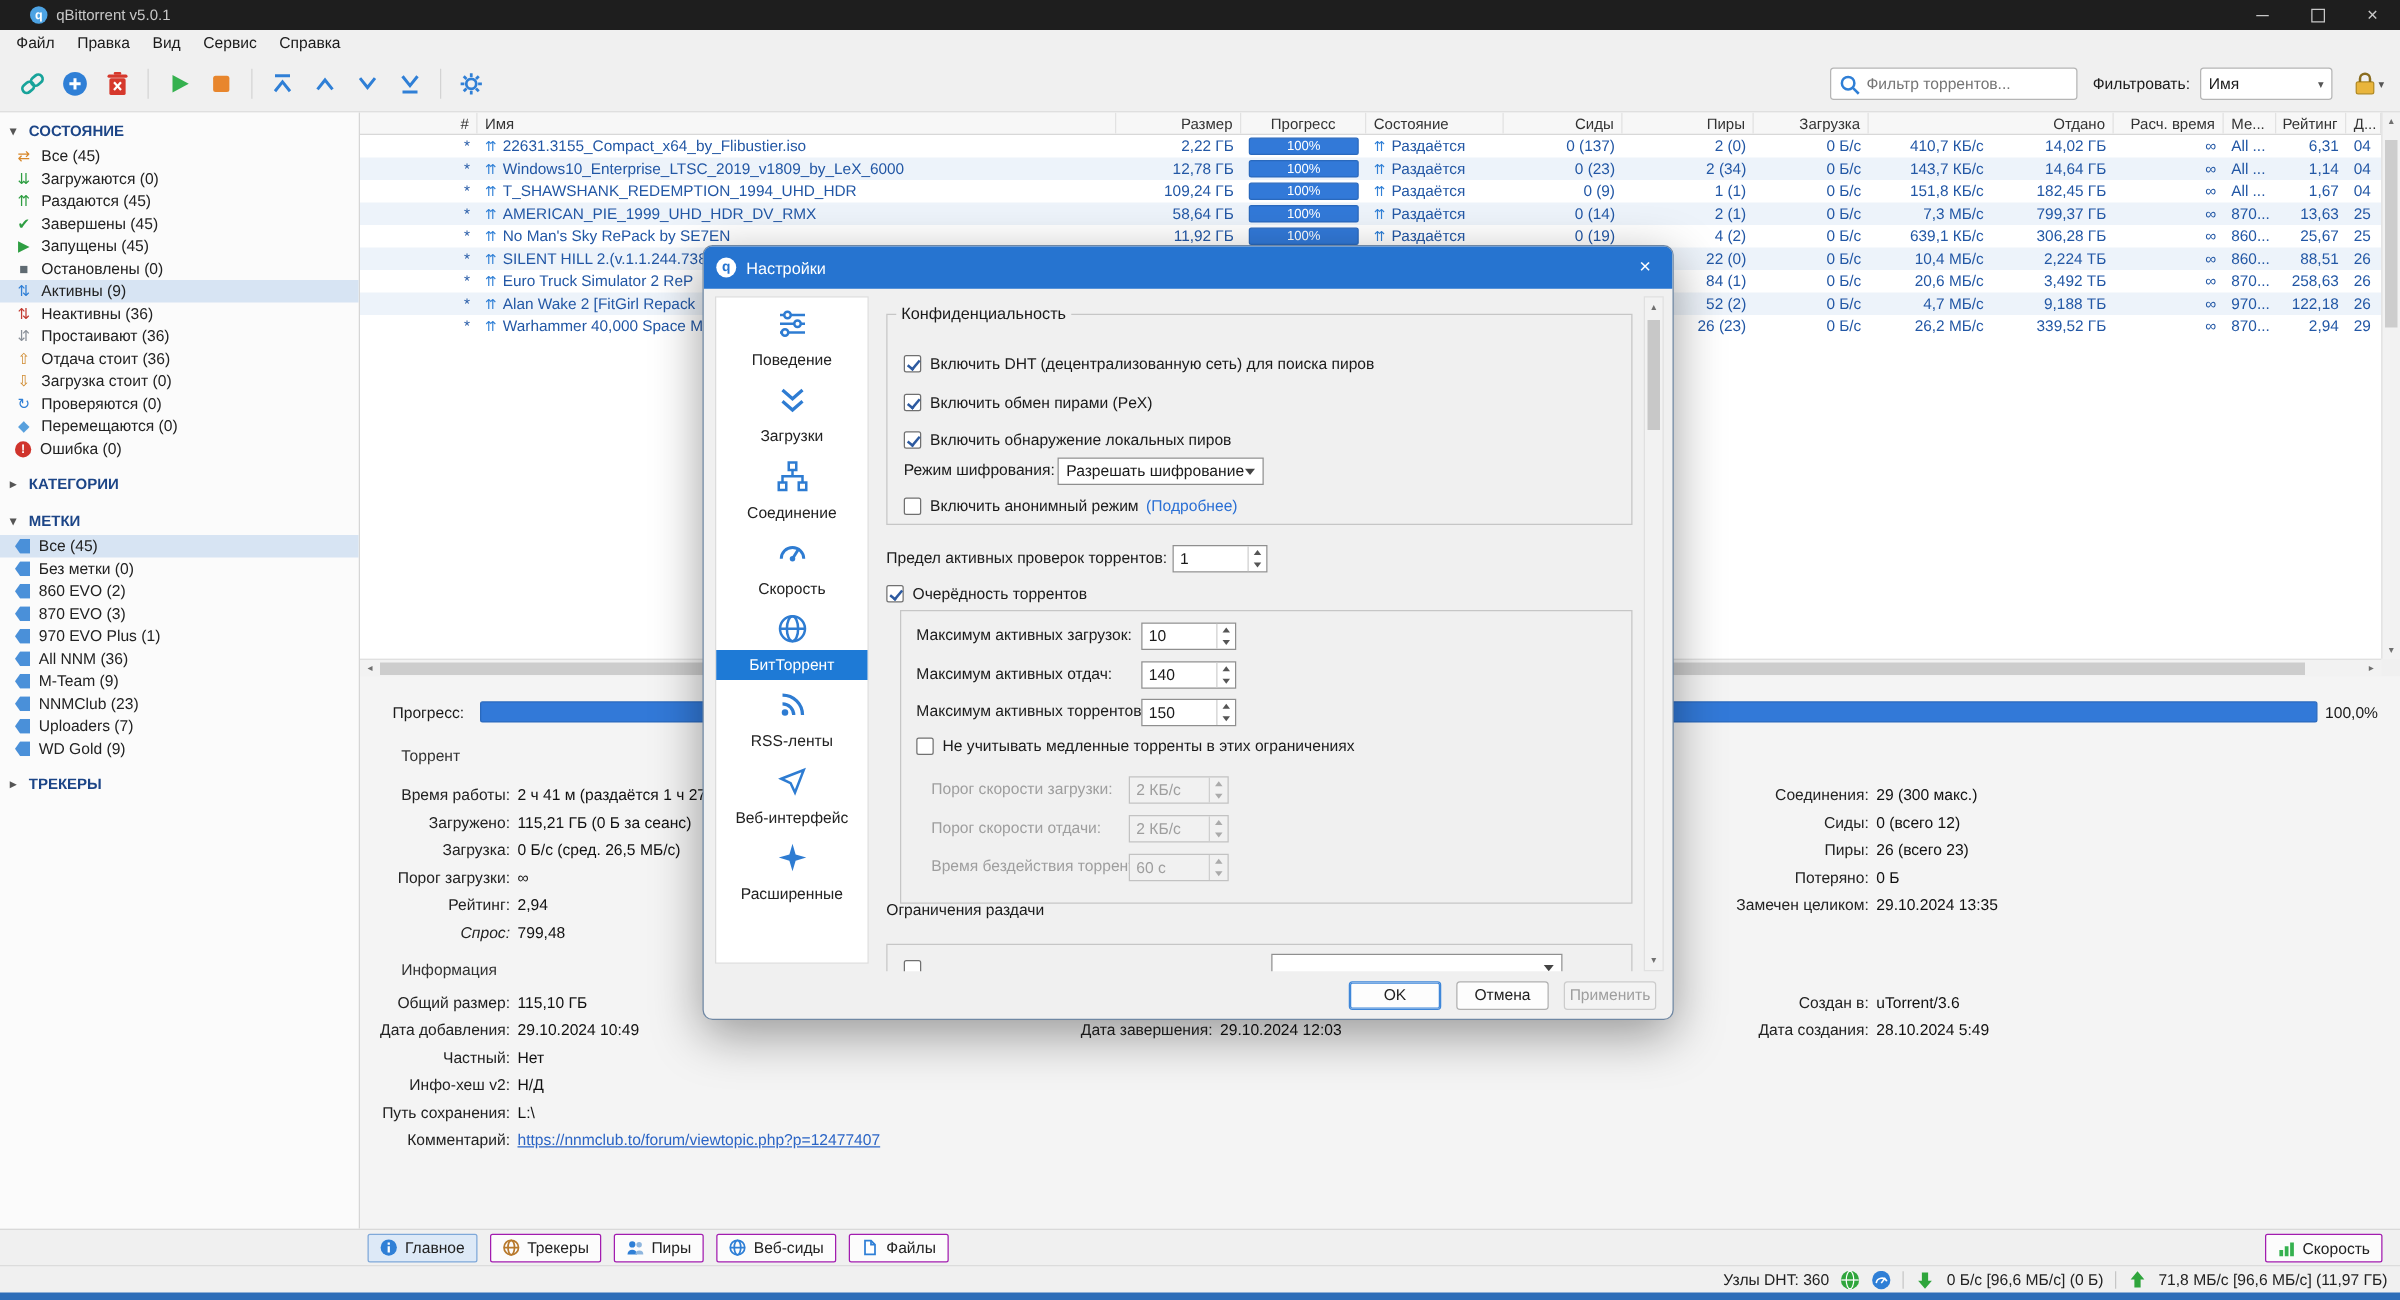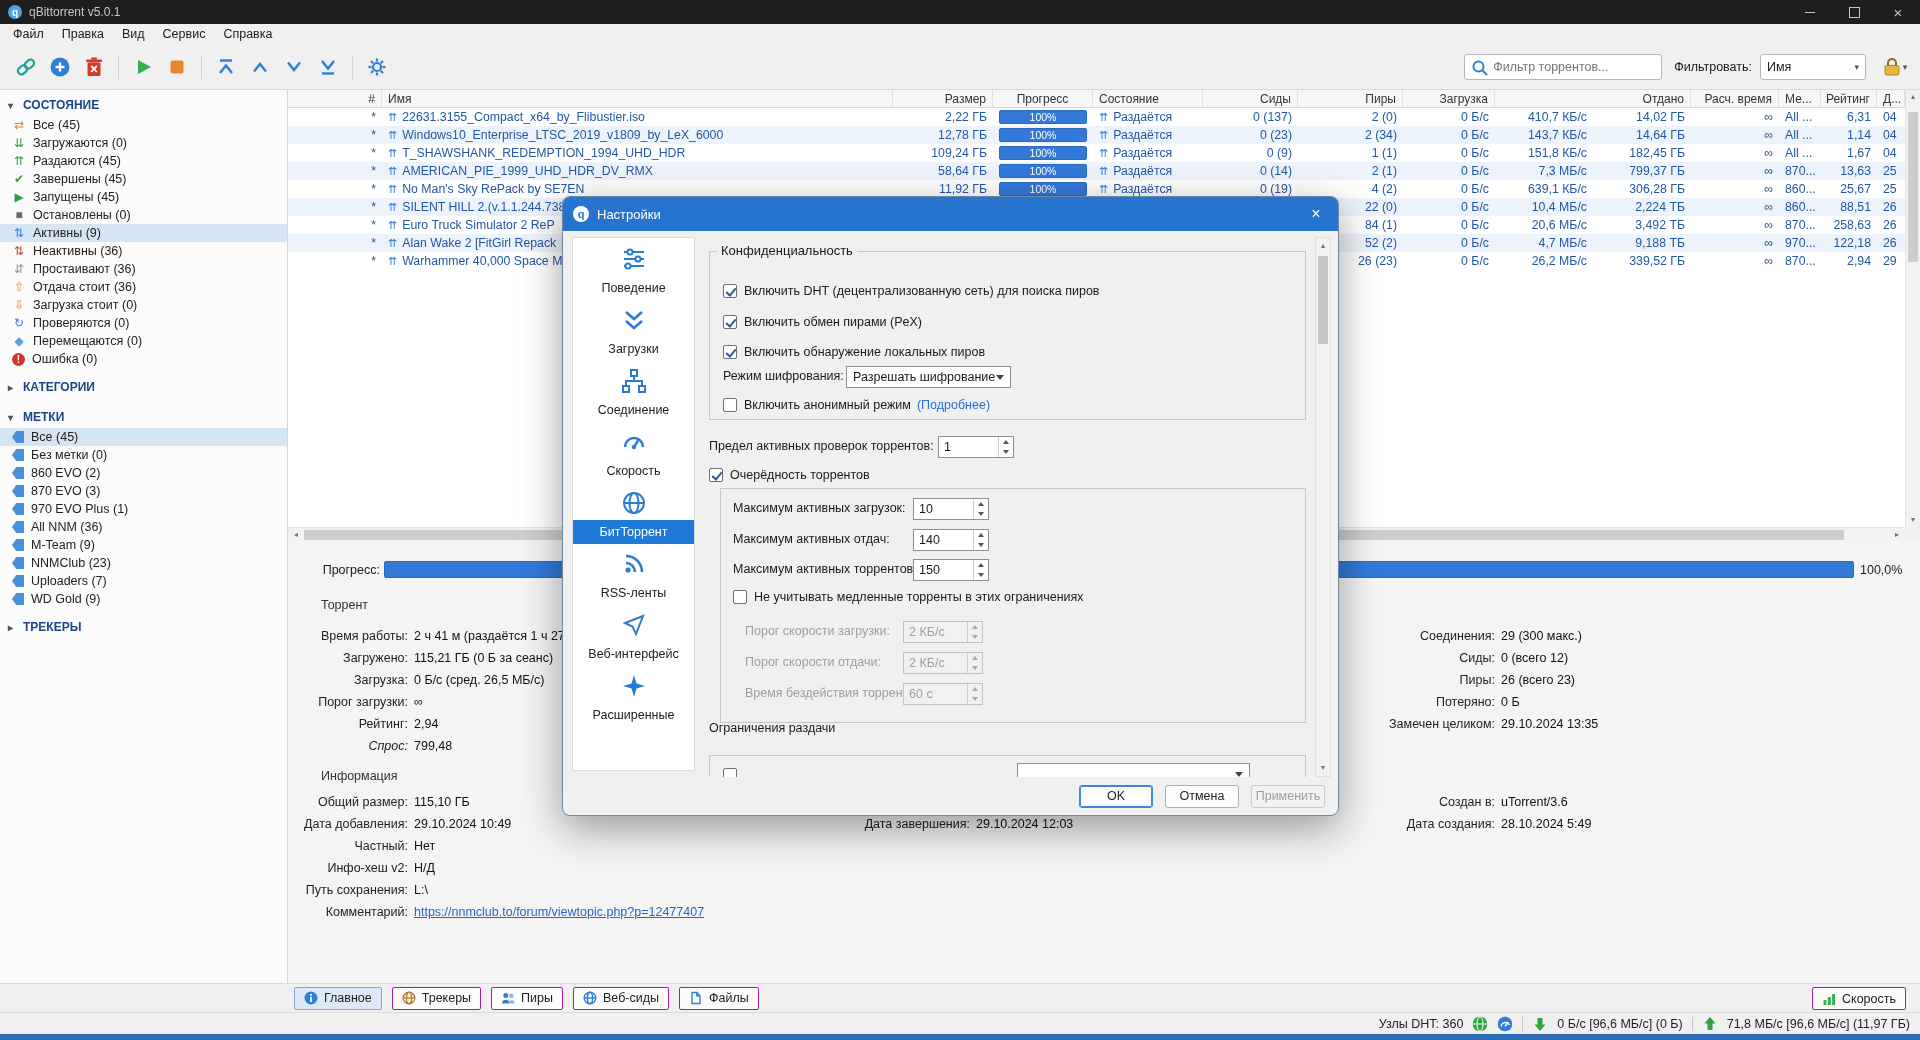--- a/index.html
+++ b/index.html
@@ -1,20 +1,20 @@
 <!DOCTYPE html>
 <html><head>
 <meta charset="utf-8">
 <style>
   *{box-sizing:border-box;margin:0;padding:0}
   body{margin:0;background:#444}
   .screen{position:relative;width:1920px;height:1040px;background:#f0f0f0;font-family:"Liberation Sans",sans-serif;font-size:13px;color:#1a1a1a;overflow:hidden}
 
   
-  .titlebar{position:absolute;left:0;top:0;right:0;height:24px;background:#1e1e1e;display:flex;align-items:center;padding-left:8px;color:#c8c8c8;font-size:12px}
+  .titlebar{position:absolute;left:0;top:0;right:0;height:24px;background:#1e1e1e;display:flex;align-items:center;padding-left:24px;color:#c8c8c8;font-size:12px}
   .app-ic{width:14px;height:14px;border-radius:50%;background:#4da3e3;color:#fff;font-weight:bold;font-size:10px;display:flex;align-items:center;justify-content:center;margin-right:7px}
   .app-ic::after{content:"q"}
   .wbtns{margin-left:auto;display:flex;height:100%}
   .wb{width:44px;height:100%;display:flex;align-items:center;justify-content:center;color:#c8c8c8}
   .wb-min::after{content:"";width:10px;border-bottom:1.2px solid #c8c8c8}
   .wb-max::after{content:"";width:9px;height:9px;border:1.2px solid #c8c8c8}
   .wb-close{font-size:15px}
 
   
   .menubar{position:absolute;left:0;top:24px;right:0;height:20px;background:#f0f0f0;display:flex;align-items:center;padding-left:4px}
@@ -57,21 +57,21 @@
   
   .vscroll{position:absolute;right:0;top:90px;width:15px;height:437px;background:#f2f2f2;border-left:1px solid #e0e0e0}
   .vthumb{position:absolute;left:2px;right:2px;top:22px;height:150px;background:#cdcdcd}
   .hscroll{position:absolute;left:288px;top:527px;width:1617px;height:14px;background:#f2f2f2;border-top:1px solid #e0e0e0}
   .hthumb{position:absolute;top:2px;height:10px;left:16px;width:1540px;background:#cdcdcd}
   .scar{position:absolute;font-size:8px;color:#707070;left:0;right:0;text-align:center;line-height:10px}
   .hscroll .scar{top:2px;left:auto;right:auto;width:10px}
 
   
   .details{position:absolute;left:288px;top:541px;width:1632px;height:442px;background:#f4f4f4;font-size:12.5px}
-  .prog-lbl{position:absolute;left:8px;top:22px;width:84px;text-align:right}
+  .prog-lbl{position:absolute;left:26px;top:22px;width:84px;}
   .prog-bar{position:absolute;left:96px;top:20px;width:1470px;height:17px;background:#3279d8;border:1px solid #2a69bd;border-radius:2px}
   .prog-val{position:absolute;left:1572px;top:22px}
   .sec-title{position:absolute;color:#333}
   .kvr{display:flex;align-items:center;height:22px}
   .kl{flex:none;text-align:right;color:#222}
   .kv2{margin-left:6px;white-space:nowrap;color:#111}
   .lnk{color:#2a64c5;text-decoration:underline}
   #grid-tleft{position:absolute;left:8px;top:84px}
   #grid-tright{position:absolute;left:1057px;top:84px}
   #grid-ileft{position:absolute;left:8px;top:250px}

